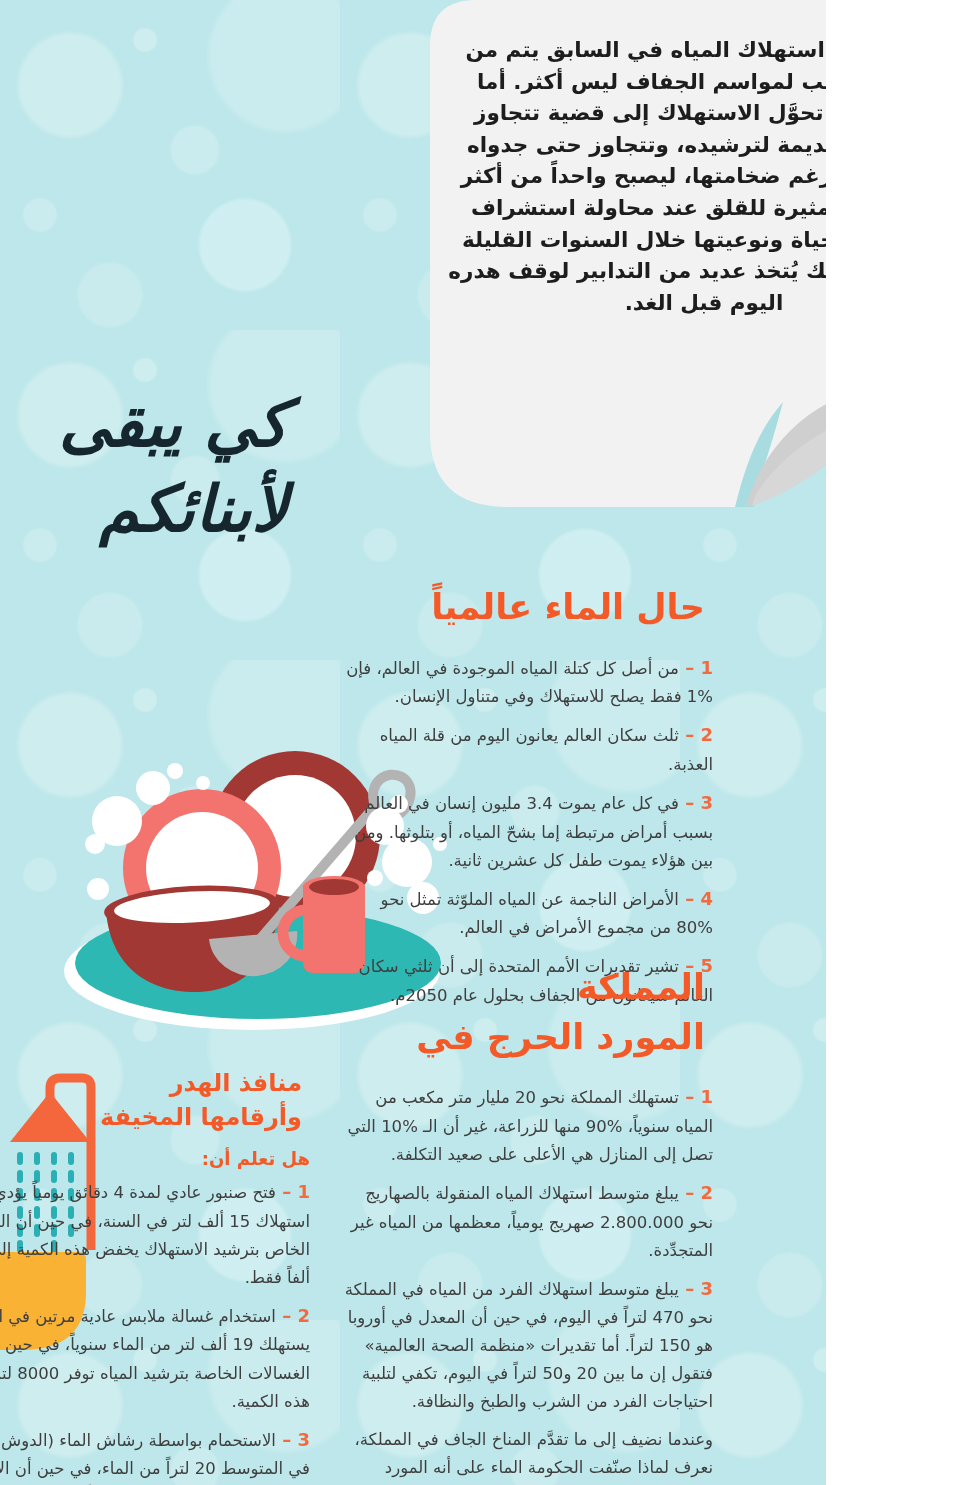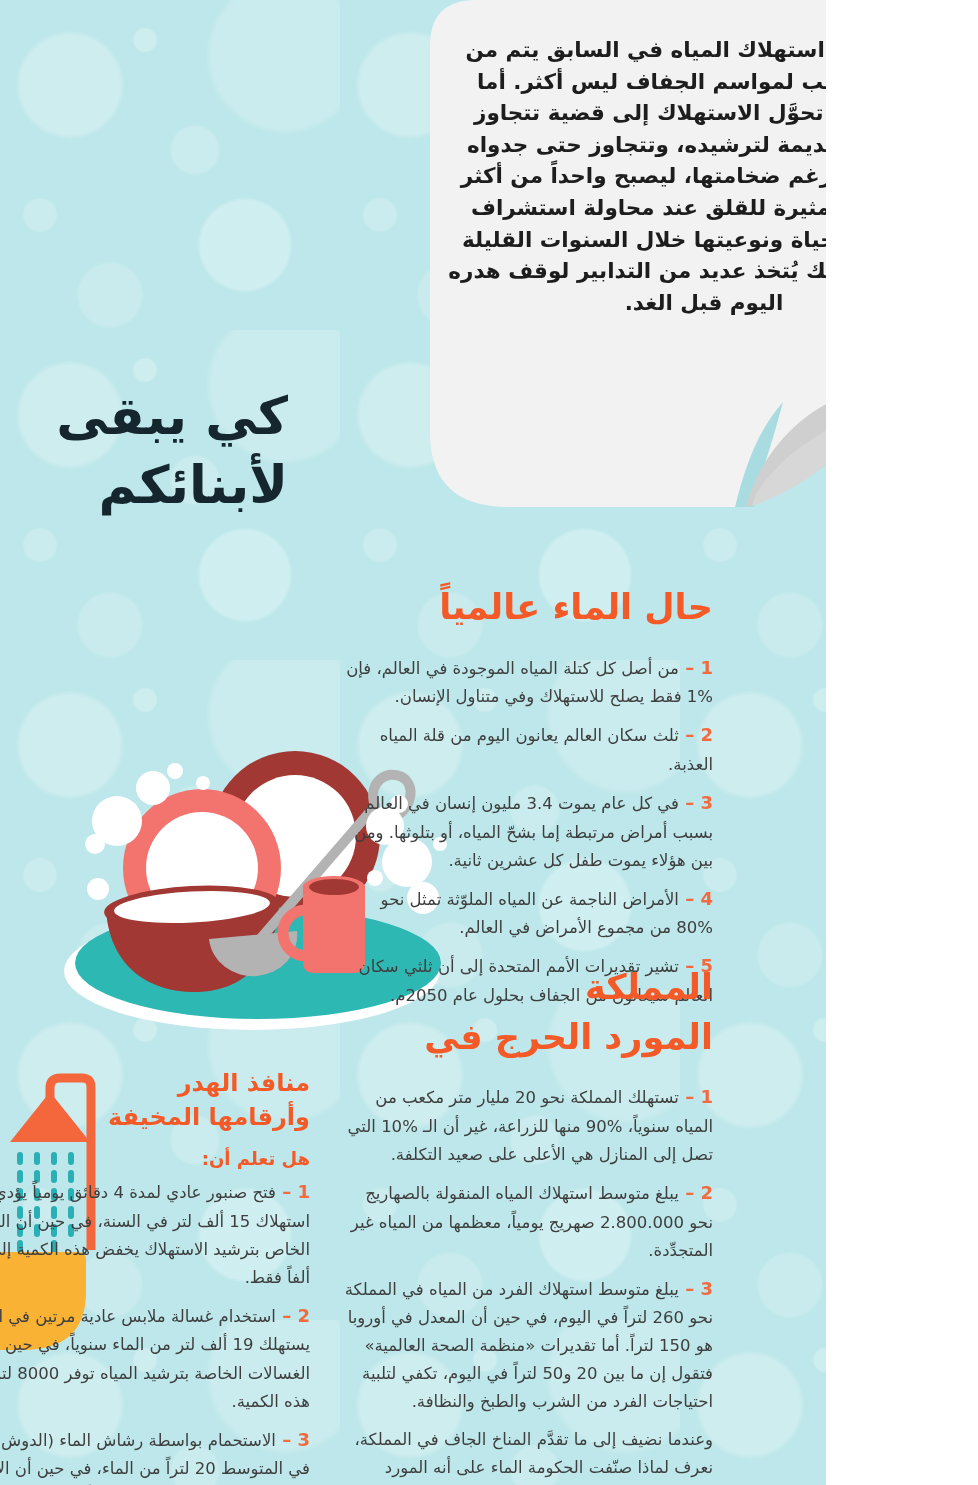--- a/index.html
+++ b/index.html
@@ -32,30 +32,31 @@
   }
   
   .title-main{
     position:absolute;top:196px;right:533px;
     color:#2aacb2;font-size:112px;font-weight:bold;line-height:1.1;
     direction:rtl;white-space:nowrap;
   }
   .title-sub{
     position:absolute;top:382px;right:538px;
     direction:rtl;text-align:right;
-    color:#15262e;font-size:52px;font-weight:bold;line-height:1.33;
+    color:#15262e;font-size:64px;font-weight:bold;line-height:1.33;
     white-space:nowrap;
+    font-style:italic;
   }
   
   .section{position:absolute;direction:rtl;text-align:right;}
   .sec-global{top:583px;right:113px;width:372px;}
   .sec-kingdom{top:963px;right:113px;width:372px;}
   .sec-waste{top:1066px;right:516px;width:370px;}
   .sec-heading{
-    color:#f45a28;font-size:35px;font-weight:bold;line-height:1.42;margin:0 0 20px 0;
+    color:#f45a28;font-size:35px;font-weight:bold;line-height:1.42;margin:0 8px 20px 0;
   }
   .sec-subheading{
     color:#f45a28;font-size:18px;font-weight:bold;margin:14px 0 8px 0;
   }
   .item{font-size:16.5px;line-height:1.7;color:#3e3e3e;margin:0 0 9px 0;}
   .item .num{color:#f26a3e;font-weight:bold;font-size:18px;}
   .closing{font-size:16.5px;line-height:1.7;color:#3e3e3e;margin-top:2px;}
   
   .dishes-svg{position:absolute;left:55px;top:726px;width:420px;height:335px;}
   .shower-svg{position:absolute;left:0;top:1040px;width:110px;height:320px;}
@@ -123,21 +124,21 @@
     <div class="item"><span class="num">5 – </span><span>تشير تقديرات الأمم المتحدة إلى أن ثلثي سكان العالم سيعانون من الجفاف بحلول عام 2050م.</span></div>
   </div>
 
   <div class="section sec-kingdom">
     <div class="sec-heading">
       <div>المملكة</div>
       <div>المورد الحرج في</div>
     </div>
     <div class="item"><span class="num">1 – </span><span>تستهلك المملكة نحو 20 مليار متر مكعب من المياه سنوياً، %90 منها للزراعة، غير أن الـ %10 التي تصل إلى المنازل هي الأعلى على صعيد التكلفة.</span></div>
     <div class="item"><span class="num">2 – </span><span>يبلغ متوسط استهلاك المياه المنقولة بالصهاريج نحو 2.800.000 صهريج يومياً، معظمها من المياه غير المتجدِّدة.</span></div>
-    <div class="item"><span class="num">3 – </span><span>يبلغ متوسط استهلاك الفرد من المياه في المملكة نحو 260 لتراً في اليوم، في حين أن المعدل في أوروبا هو 150 لتراً. أما تقديرات «منظمة الصحة العالمية» فتقول إن ما بين 20 و50 لتراً في اليوم، تكفي لتلبية احتياجات الفرد من الشرب والطبخ والنظافة.</span></div>
+    <div class="item"><span class="num">3 – </span><span>يبلغ متوسط استهلاك الفرد من المياه في المملكة نحو 470 لتراً في اليوم، في حين أن المعدل في أوروبا هو 150 لتراً. أما تقديرات «منظمة الصحة العالمية» فتقول إن ما بين 20 و50 لتراً في اليوم، تكفي لتلبية احتياجات الفرد من الشرب والطبخ والنظافة.</span></div>
     <div class="closing">وعندما نضيف إلى ما تقدَّم المناخ الجاف في المملكة، نعرف لماذا صنّفت الحكومة الماء على أنه المورد الحرج رقم واحد.</div>
   </div>
 
   <svg class="shower-svg" viewBox="0 0 110 320" aria-hidden="true">
     <path d="M50,64 L50,48 Q50,38 60,38 L82,38 Q91,38 91,47 L91,210" stroke="#f4673c" stroke-width="9" fill="none"></path>
     <polygon points="50,52 10,102 90,102" fill="#f4673c"></polygon>
     <g fill="#2aafb4">
       <rect x="17" y="112" width="6" height="13" rx="3"></rect>
         <rect x="34" y="112" width="6" height="13" rx="3"></rect>
         <rect x="51" y="112" width="6" height="13" rx="3"></rect>

